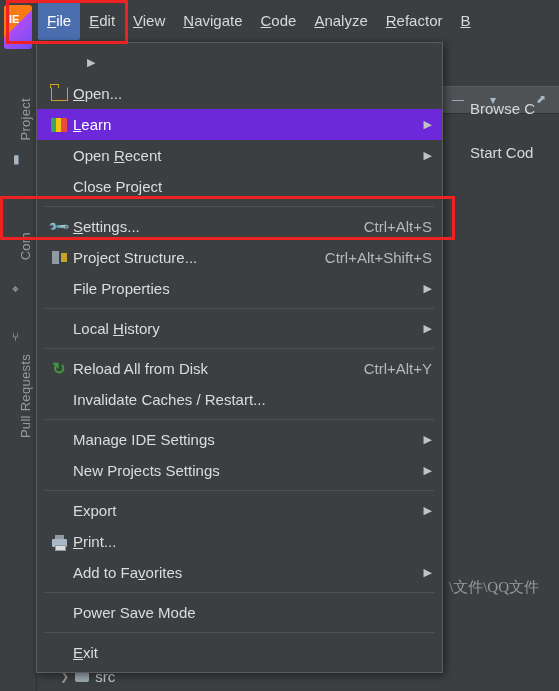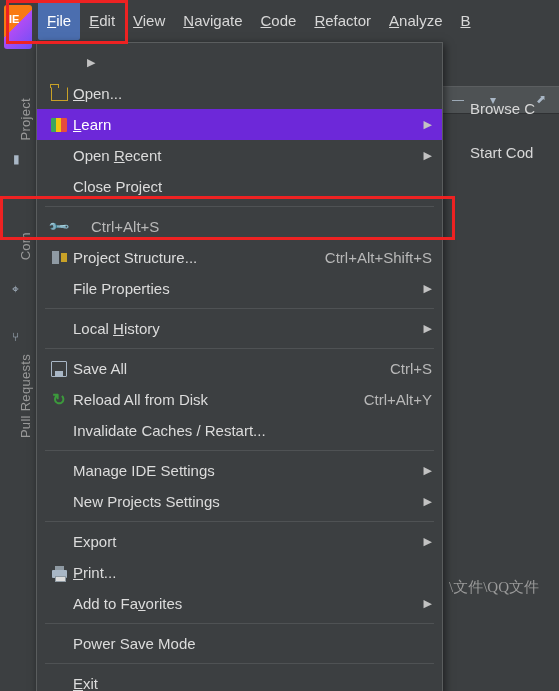--- a/index.html
+++ b/index.html
@@ -338,22 +338,22 @@
 
 <div class="menubar">
   <div class="app-logo">
     <span>IE</span>
   </div>
   <div class="menu-item active"><u>F</u><span>ile</span></div>
   <div class="menu-item"><u>E</u><span>dit</span></div>
   <div class="menu-item"><u>V</u><span>iew</span></div>
   <div class="menu-item"><u>N</u><span>avigate</span></div>
   <div class="menu-item"><u>C</u><span>ode</span></div>
+  <div class="menu-item"><u>A</u><span>nalyze</span></div>
   <div class="menu-item"><u>R</u><span>efactor</span></div>
-  <div class="menu-item"><u>A</u><span>nalyze</span></div>
   <div class="menu-item"><u>B</u></div>
 </div>
 
 <div class="dropdown" id="file-dropdown">
     <div class="mrow">
       <span class="ico"></span>
       <span class="arrow">▶</span>
     </div>
     <div class="mrow">
       <span class="ico">
@@ -375,20 +375,21 @@
     </div>
     <div class="mrow">
       <span class="ico"></span>
       <span class="lbl">Close Project</span>
     </div>
     <div class="sep"></div>
     <div class="mrow">
       <span class="ico">
         <span class="ic-wrench">🔧</span>
       </span>
+      <span class="lbl"><u>S</u>ettings...</span>
       <span class="acc">Ctrl+Alt+S</span>
     </div>
     <div class="mrow">
       <span class="ico">
         <span class="ic-structure"></span>
       </span>
       <span class="lbl">Project Structure...</span>
       <span class="acc">Ctrl+Alt+Shift+S</span>
     </div>
     <div class="mrow">
@@ -398,27 +399,20 @@
     </div>
     <div class="sep"></div>
     <div class="mrow">
       <span class="ico"></span>
       <span class="lbl">Local <u>H</u>istory</span>
       <span class="arrow">▶</span>
     </div>
     <div class="sep"></div>
     <div class="mrow">
       <span class="ico">
-        <span class="ic-save"></span>
-      </span>
-      <span class="lbl">Save All</span>
-      <span class="acc">Ctrl+S</span>
-    </div>
-    <div class="mrow">
-      <span class="ico">
         <span class="ic-reload">↻</span>
       </span>
       <span class="lbl">Reload All from Disk</span>
       <span class="acc">Ctrl+Alt+Y</span>
     </div>
     <div class="mrow">
       <span class="ico"></span>
       <span class="lbl">Invalidate Caches / Restart...</span>
     </div>
     <div class="sep"></div>

